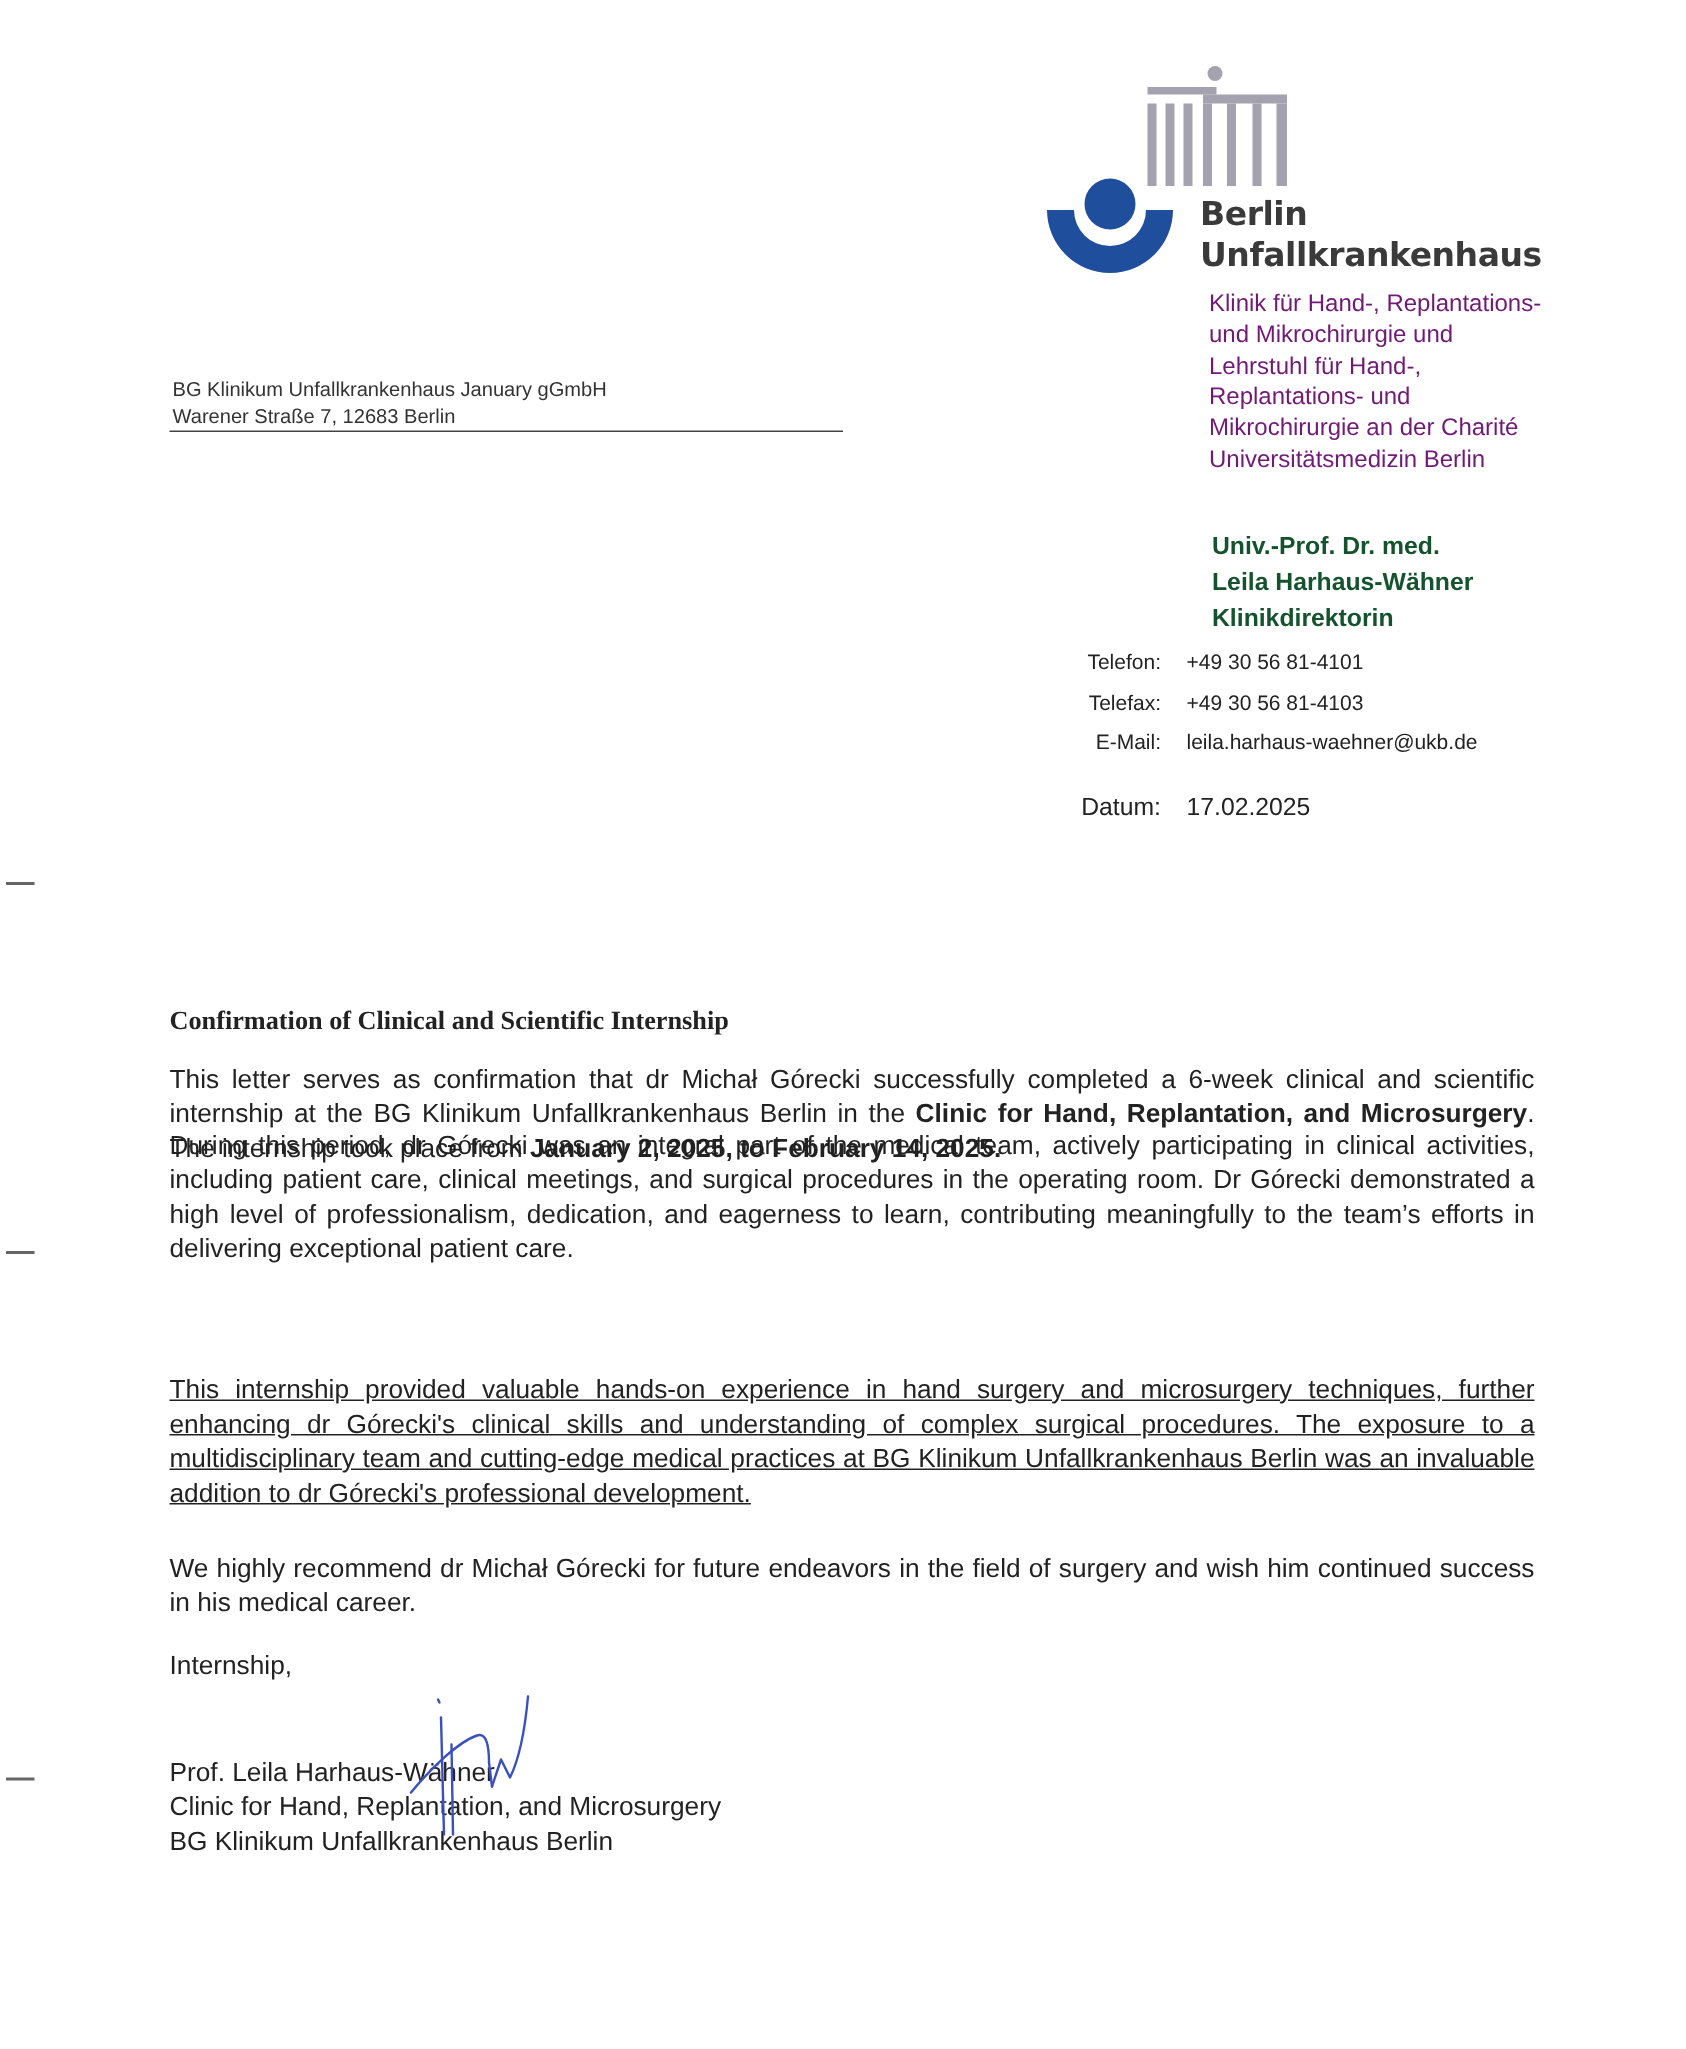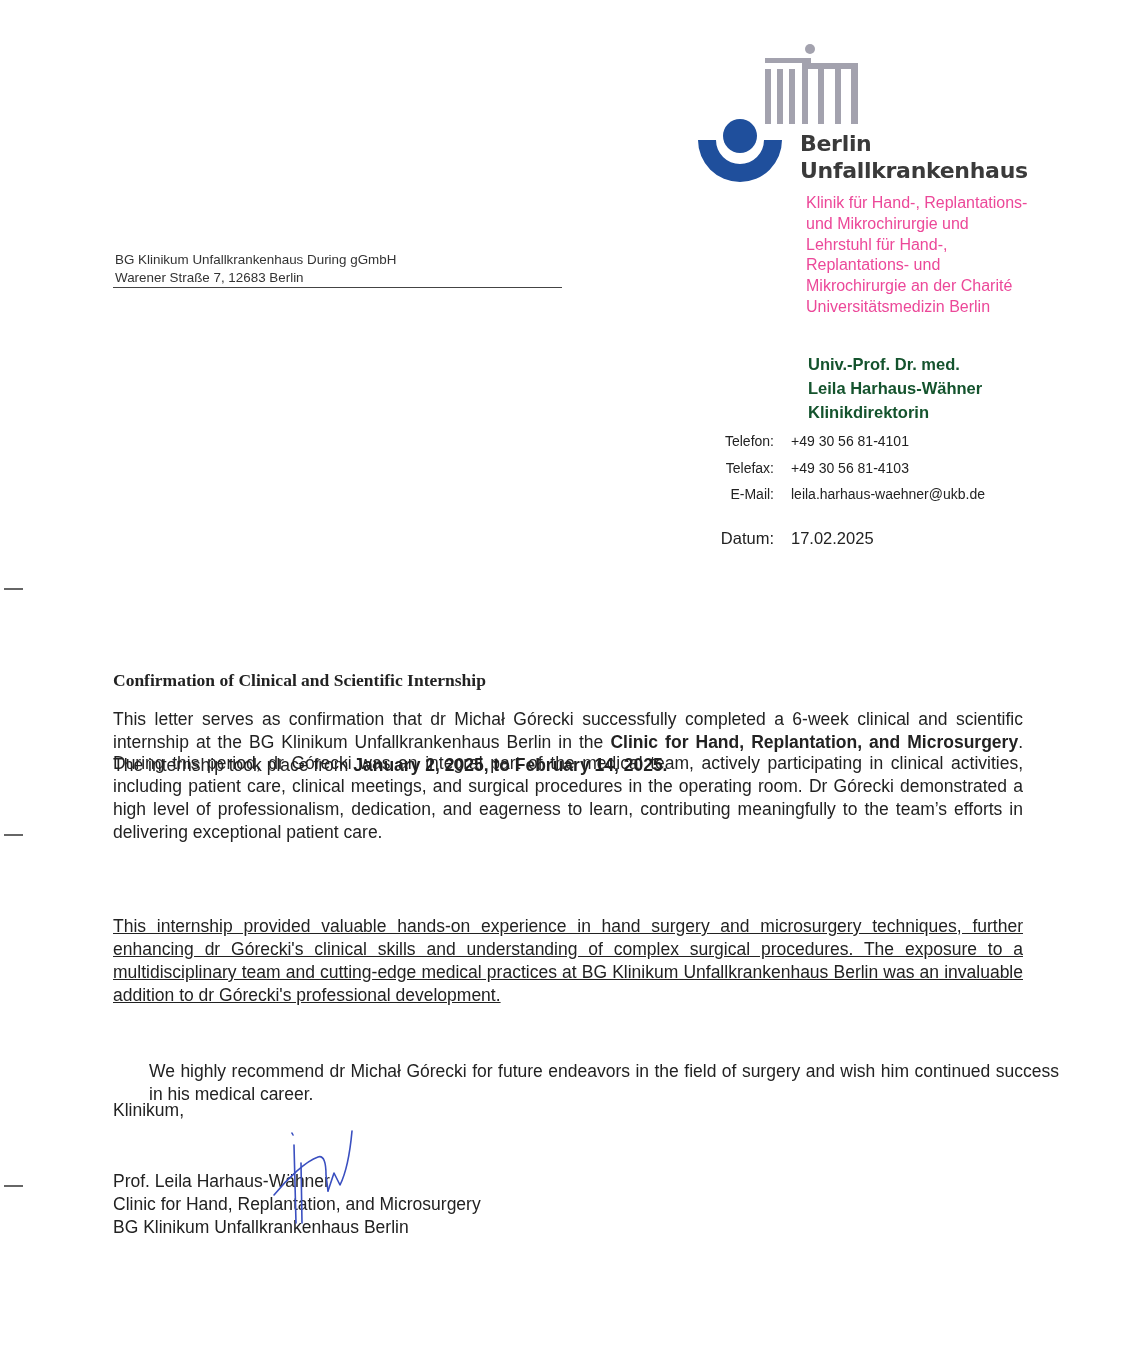--- a/index.html
+++ b/index.html
@@ -12,21 +12,21 @@
     
     .logo { left: 696px; top: 40px; width: 170px; height: 145px; }
     .brand-name {
       left: 800px; top: 130px; font-family: "DejaVu Sans", sans-serif;
       font-weight: bold; font-size: 22px; line-height: 27px; color: #3a3a3a;
       letter-spacing: -0.3px;
     }
 
     
     .dept {
-      left: 806px; top: 193px; font-size: 16px; line-height: 20.8px; color: #ec4899;
+      left: 806px; top: 193px; font-size: 16px; line-height: 20.8px; color: #701a75;
       width: 270px;
     }
     .dept div { white-space: nowrap; }
 
     
     .return-addr {
       left: 115px; top: 251px; font-size: 13.4px; line-height: 18px; color: #333;
     }
     .return-rule { left: 113px; top: 287px; width: 449px; height: 1px; background: #444; }
 
@@ -51,21 +51,21 @@
       font-family: Liberation Serif, serif;
     }
     .para {
       left: 113px; width: 910px; font-size: 17.5px; line-height: 23px; color: #222;
       text-align: justify;
     }
     .para b { font-weight: bold; }
     .p1 { top: 708px; }
     .p2 { top: 752px; }
     .p3 { top: 915px; text-decoration: underline; }
-    .p4 { top: 1060px; margin-left: 36px; }
+    .p4 { top: 1034px; }
     .closing { left: 113px; top: 1100px; font-size: 17.5px; color: #222; }
     .signer { left: 113px; top: 1170px; font-size: 17.5px; line-height: 23px; color: #222; }
     .signature { left: 268px; top: 1123px; width: 100px; height: 105px; }
   </style>
 </head>
 <body>
 
 <div class="abs logo">
   <svg width="170" height="145" viewBox="0 0 170 145">
 
@@ -92,21 +92,21 @@
 <div class="abs dept">
   <div>Klinik für Hand-, Replantations-</div>
   <div>und Mikrochirurgie und</div>
   <div>Lehrstuhl für Hand-,</div>
   <div>Replantations- und</div>
   <div>Mikrochirurgie an der Charité</div>
   <div>Universitätsmedizin Berlin</div>
 </div>
 
 <div class="abs return-addr">
-  <div>BG Klinikum Unfallkrankenhaus During gGmbH</div>
+  <div>BG Klinikum Unfallkrankenhaus January gGmbH</div>
   <div>Warener Straße 7, 12683 Berlin</div>
 </div>
 <div class="abs return-rule"></div>
 
 <div class="abs director">
   <div>Univ.-Prof. Dr. med.</div>
   <div>Leila Harhaus-Wähner</div>
   <div>Klinikdirektorin</div>
 </div>
 
@@ -136,21 +136,21 @@
 <div class="abs subject">Confirmation of Clinical and Scientific Internship</div>
 
 <div class="abs para p1">
   <span>This letter serves as confirmation that dr Michał Górecki successfully completed a 6-week clinical and scientific internship at the BG Klinikum Unfallkrankenhaus Berlin in the </span><b>Clinic for Hand, Replantation, and Microsurgery</b><span>. The internship took place from </span><b>January 2, 2025, to February 14, 2025.</b>
 </div>
 
 <div class="abs para p2">During this period, dr Górecki was an integral part of the medical team, actively participating in clinical activities, including patient care, clinical meetings, and surgical procedures in the operating room. Dr Górecki demonstrated a high level of professionalism, dedication, and eagerness to learn, contributing meaningfully to the team’s efforts in delivering exceptional patient care.</div>
 <div class="abs para p3">This internship provided valuable hands-on experience in hand surgery and microsurgery techniques, further enhancing dr Górecki's clinical skills and understanding of complex surgical procedures. The exposure to a multidisciplinary team and cutting-edge medical practices at BG Klinikum Unfallkrankenhaus Berlin was an invaluable addition to dr Górecki's professional development.</div>
 <div class="abs para p4">We highly recommend dr Michał Górecki for future endeavors in the field of surgery and wish him continued success in his medical career.</div>
 
-<div class="abs closing">Klinikum,</div>
+<div class="abs closing">Internship,</div>
 
 <div class="abs signer">
   <div>Prof. Leila Harhaus-Wähner</div>
   <div>Clinic for Hand, Replantation, and Microsurgery</div>
   <div>BG Klinikum Unfallkrankenhaus Berlin</div>
 </div>
 
 <div class="abs signature">
   <svg width="100" height="105" viewBox="0 0 100 105">
     <g fill="none" stroke="#3a4fc0" stroke-width="1.6" stroke-linecap="round" stroke-linejoin="round">

